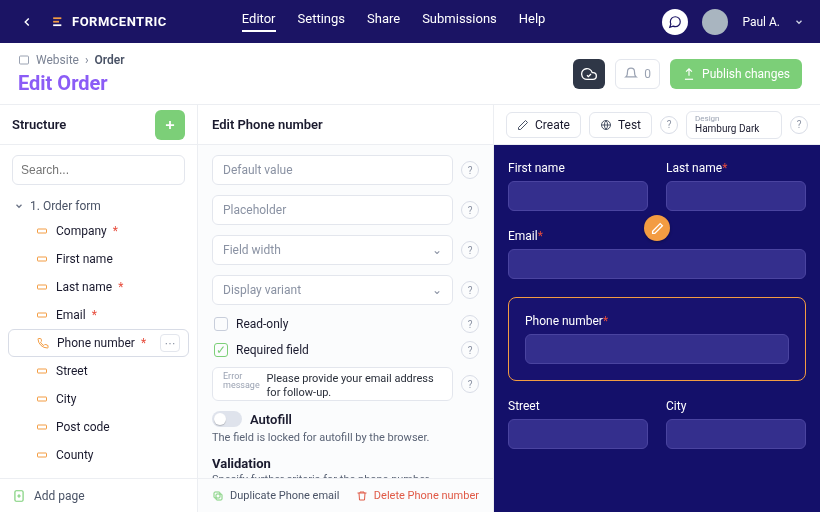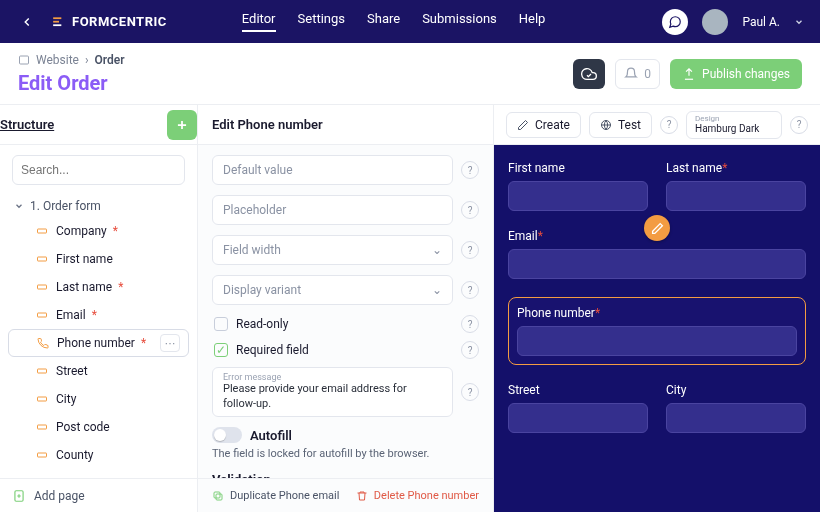--- a/index.html
+++ b/index.html
@@ -96,23 +96,22 @@
   
   .col-left {
     width: 198px;
     background:#fff;
     border-right:1px solid #eceef2;
     display:flex;
     flex-direction:column;
     position:relative;
   }
   .col-head {
-    height:40px; display:flex; align-items:center; padding:0 0; gap:8px;
+    height:40px; display:flex; align-items:center; padding:0 12px; gap:8px;
     border-bottom:1px solid #eceef2;
-    text-decoration:underline;
   }
   .col-head .title { font-size:13px; font-weight:600; }
   .add-btn {
     margin-left:auto;
     width:30px; height:30px; border-radius:6px; background:#7ccf78; color:#fff;
     display:flex; align-items:center; justify-content:center; cursor:pointer;
   }
   .search {
     margin:10px 12px;
     display:flex;
@@ -151,21 +150,21 @@
     position:relative;
   }
   .mid-scroll { flex:1; overflow-y:auto; padding:10px 14px 4px 14px; }
   .field-row {
     display:flex; gap:8px; align-items:center; margin-bottom:10px;
   }
   .field-input {
     flex:1; height:30px; border:1px solid #e3e6ed; border-radius:6px; padding:0 10px; font-size:12px;
     display:flex; align-items:center; color:#8a92a3; background:#fff;
   }
-  .field-input.stacked { flex-direction:column; align-items:flex-start; justify-content:center; height:50px; padding:4px 10px; }
+  .field-input.stacked { flex-direction:row; align-items:flex-start; justify-content:center; height:34px; padding:4px 10px; }
   .field-input.stacked .small-label { font-size:9px; color:#9aa2b2; line-height:1; }
   .field-input.stacked .val { font-size:11px; color:#2a2f3a; line-height:1.3; }
   .select-caret { margin-left:auto; color:#8a92a3; }
   .help-ic {
     width:18px; height:18px; border:1px solid #d8dce6; border-radius:50%; display:flex; align-items:center; justify-content:center;
     font-size:10px; color:#8a92a3; flex:none;
   }
   .check-row { display:flex; align-items:center; gap:8px; font-size:12px; margin:4px 0 8px 2px; }
   .check-row .box { width:14px; height:14px; border:1px solid #c8cedb; border-radius:3px; display:flex; align-items:center; justify-content:center; }
   .check-row .box.checked { border-color:#7ccf78; color:#7ccf78; }
@@ -204,21 +203,21 @@
   .preview-stage {
     flex:1; overflow:auto; background:#14106a; padding:16px 14px; position:relative;
   }
   .form-grid { display:flex; gap:18px; margin-bottom:18px; position:relative; }
   .form-field { flex:1; }
   .form-label { color:#fff; font-size:12px; margin-bottom:6px; }
   .form-input {
     background:#342f8d; border:1px solid #4a44a0; border-radius:6px; height:30px;
   }
   .form-field.full .form-input {}
-  .highlight-wrap { border:1px solid #f39c42; border-radius:8px; padding:8px; background:#18126f;margin-top:12px; }
+  .highlight-wrap { border:1px solid #f39c42; border-radius:8px; padding:16px; background:#18126f;margin-top:12px; }
   .edit-badge {
     position:absolute; width:26px; height:26px; background:#f39c42; border-radius:50%; display:flex; align-items:center; justify-content:center; color:#fff;
     right:calc(50% - 13px); top:-14px; z-index:3;
     box-shadow:0 1px 3px rgba(0,0,0,.3);
   }
   .mid-head { height:40px; display:flex; align-items:center; padding:0 14px; border-bottom:1px solid #eceef2; background:#fff; }
   .mid-head .title { font-size:13px; font-weight:600; }
 
   svg { display:block; }
 </style>

